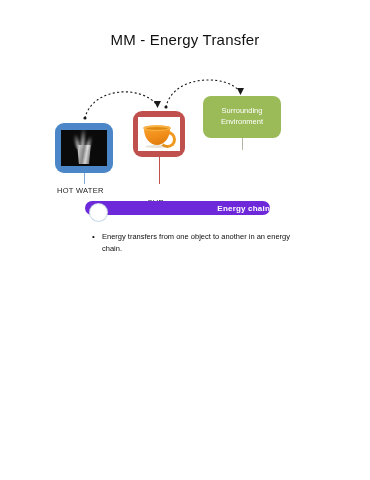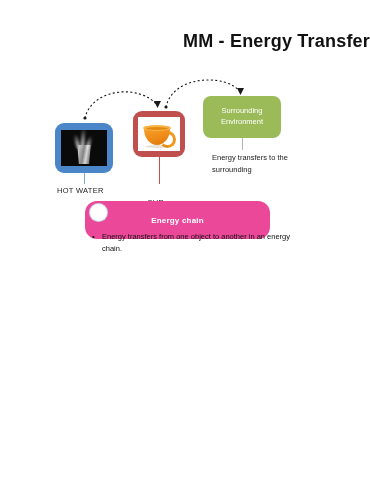--- a/index.html
+++ b/index.html
@@ -15,23 +15,23 @@
     font-family: "Liberation Sans", sans-serif;
     color: #1a1a1a;
   }
 
   
   .page-title {
     position: absolute;
     left: 0;
     top: 31px;
     width: 370px;
-    text-align: right;
-    font-size: 18px;
-    font-weight: bold;
+    text-align: center;
+    font-size: 15px;
+    font-weight: normal;
     letter-spacing: 0.2px;
     color: #111111;
   }
 
   
   .diagram {
     position: absolute;
     left: 0;
     top: 0;
     width: 370px;
@@ -223,26 +223,26 @@
     line-height: 1.55;
     color: #1b1b1b;
   }
 
   
   #energy-chain-banner {
     position: absolute;
     left: 85px;
     top: 201px;
     width: 185px;
-    height: 38px;
-    background: #ec4899;
+    height: 14px;
+    background: #6d28d9;
     border-radius: 12px;
     display: flex;
     align-items: center;
-    justify-content: center;
+    justify-content: flex-end;
   }
   #energy-chain-banner .bullet-dot {
     position: absolute;
     left: 5px;
     top: 3px;
     width: 17px;
     height: 17px;
     border-radius: 50%;
     background: #ffffff;
     box-shadow: 0 0 0 1px #c9d6e6;
@@ -319,21 +319,20 @@
         <div class="cup-rim"></div>
         <div class="cup-shadow"></div>
       </div>
     </div>
   </div>
   <div class="leader" id="leader-cup"></div>
   <div class="caption" id="caption-cup">CUP</div>
 
   <div id="node-environment">Surrounding Environment</div>
   <div class="leader" id="leader-env"></div>
-  <div id="caption-environment">Energy transfers to the surrounding</div>
 
 </div>
 
 <div id="energy-chain-banner">
   <span class="bullet-dot"></span>
   <span class="banner-label">Energy chain</span>
 </div>
 
 <ul id="bullet-list">
   <li>Energy transfers from one object to another in an energy chain.</li>

